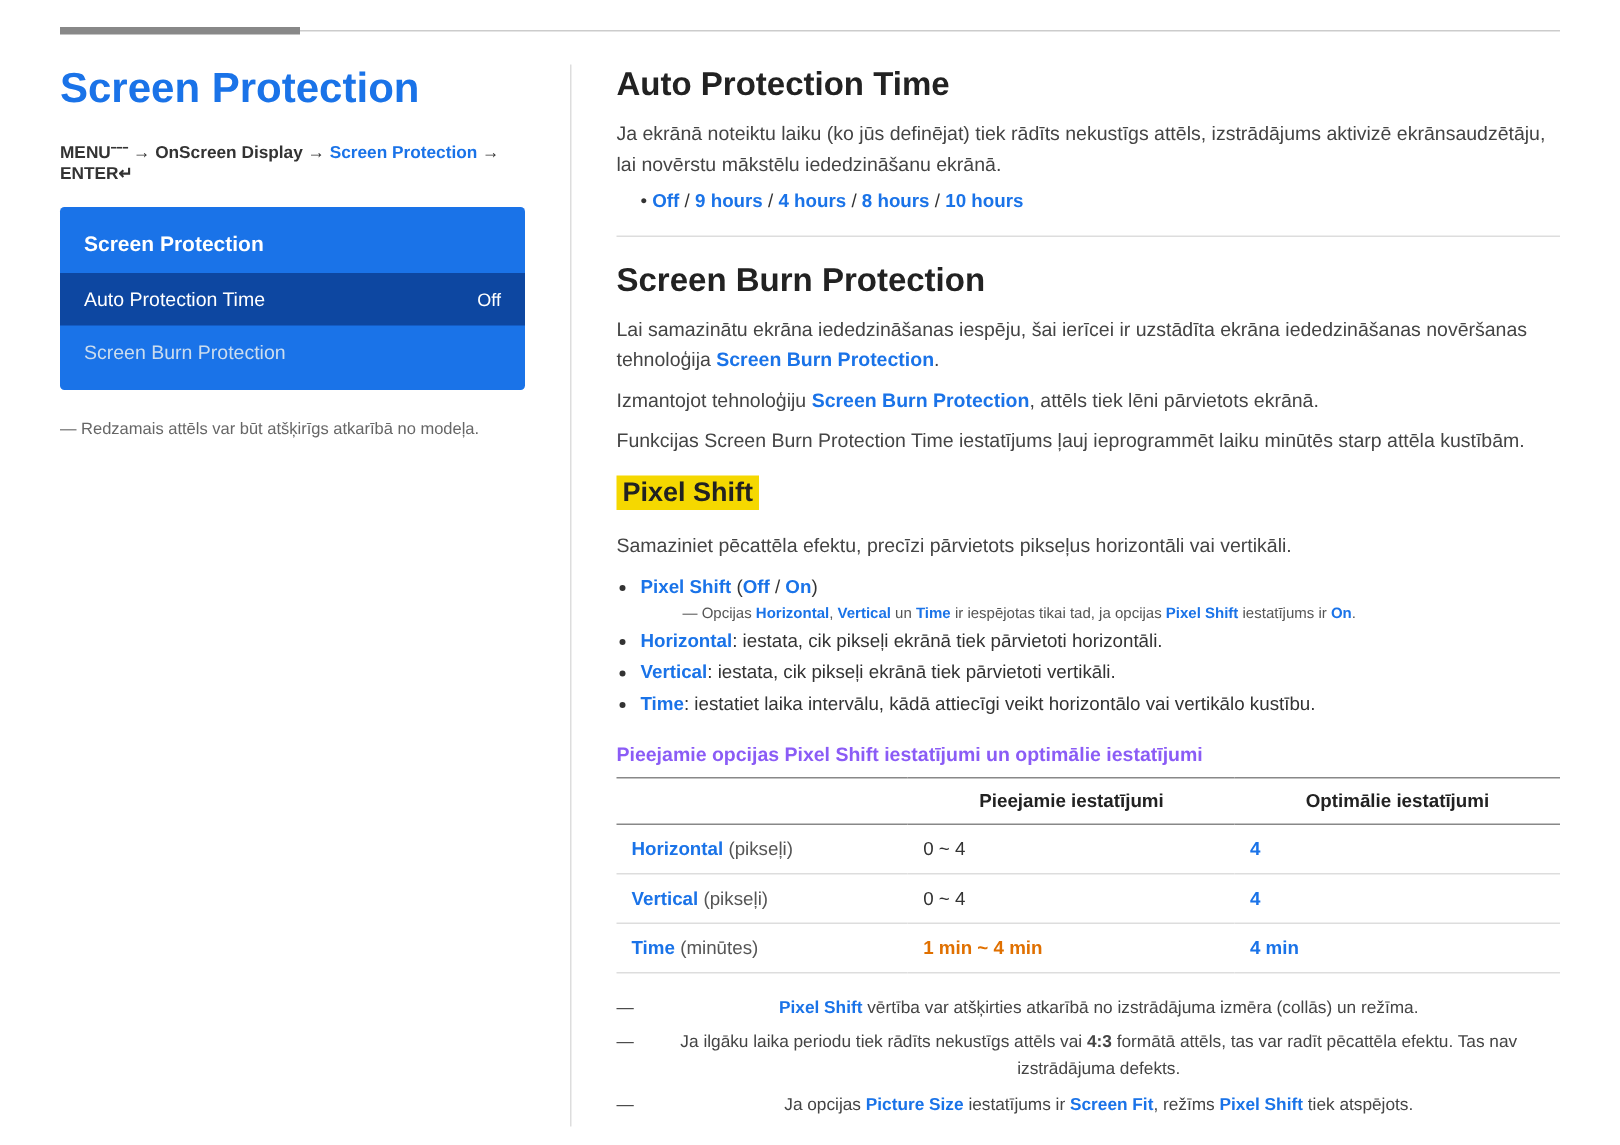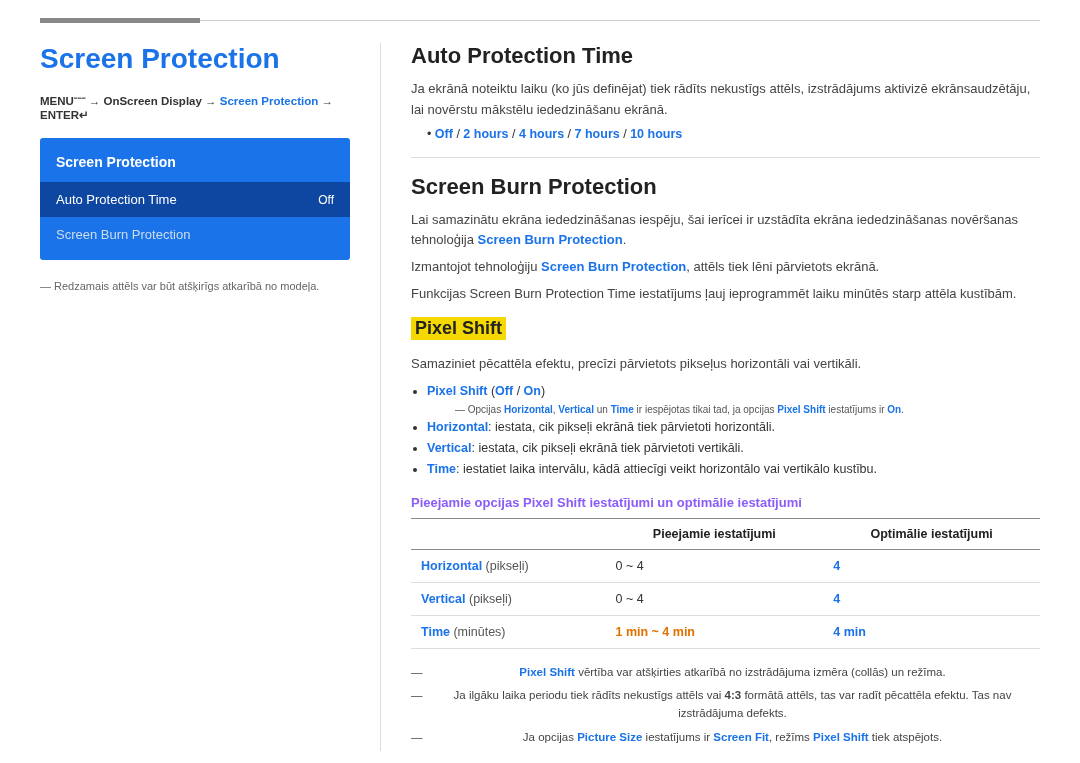--- a/index.html
+++ b/index.html
@@ -225,25 +225,25 @@
     <div class="note">Redzamais attēls var būt atšķirīgs atkarībā no modeļa.</div>
   </div>
 
   <div class="right-panel">
 
     <h2 class="section-title">Auto Protection Time</h2>
     <p class="section-desc">Ja ekrānā noteiktu laiku (ko jūs definējat) tiek rādīts nekustīgs attēls, izstrādājums aktivizē ekrānsaudzētāju, lai novērstu mākstēlu iededzināšanu ekrānā.</p>
     <div class="options-list">
       • <span class="bold-blue">Off</span>
       <span> / </span>
-      <span class="bold-blue">2 hours</span>
+      <span class="bold-blue">9 hours</span>
       <span> / </span>
       <span class="bold-blue">4 hours</span>
       <span> / </span>
-      <span class="bold-blue">7 hours</span>
+      <span class="bold-blue">8 hours</span>
       <span> / </span>
       <span class="bold-blue">10 hours</span>
     </div>
 
     <hr class="section-divider">
 
     <h2 class="section-title">Screen Burn Protection</h2>
     <p class="section-desc">
       Lai samazinātu ekrāna iededzināšanas iespēju, šai ierīcei ir uzstādīta ekrāna iededzināšanas novēršanas tehnoloģija <span class="bold-blue">Screen Burn Protection</span>.
     </p>

